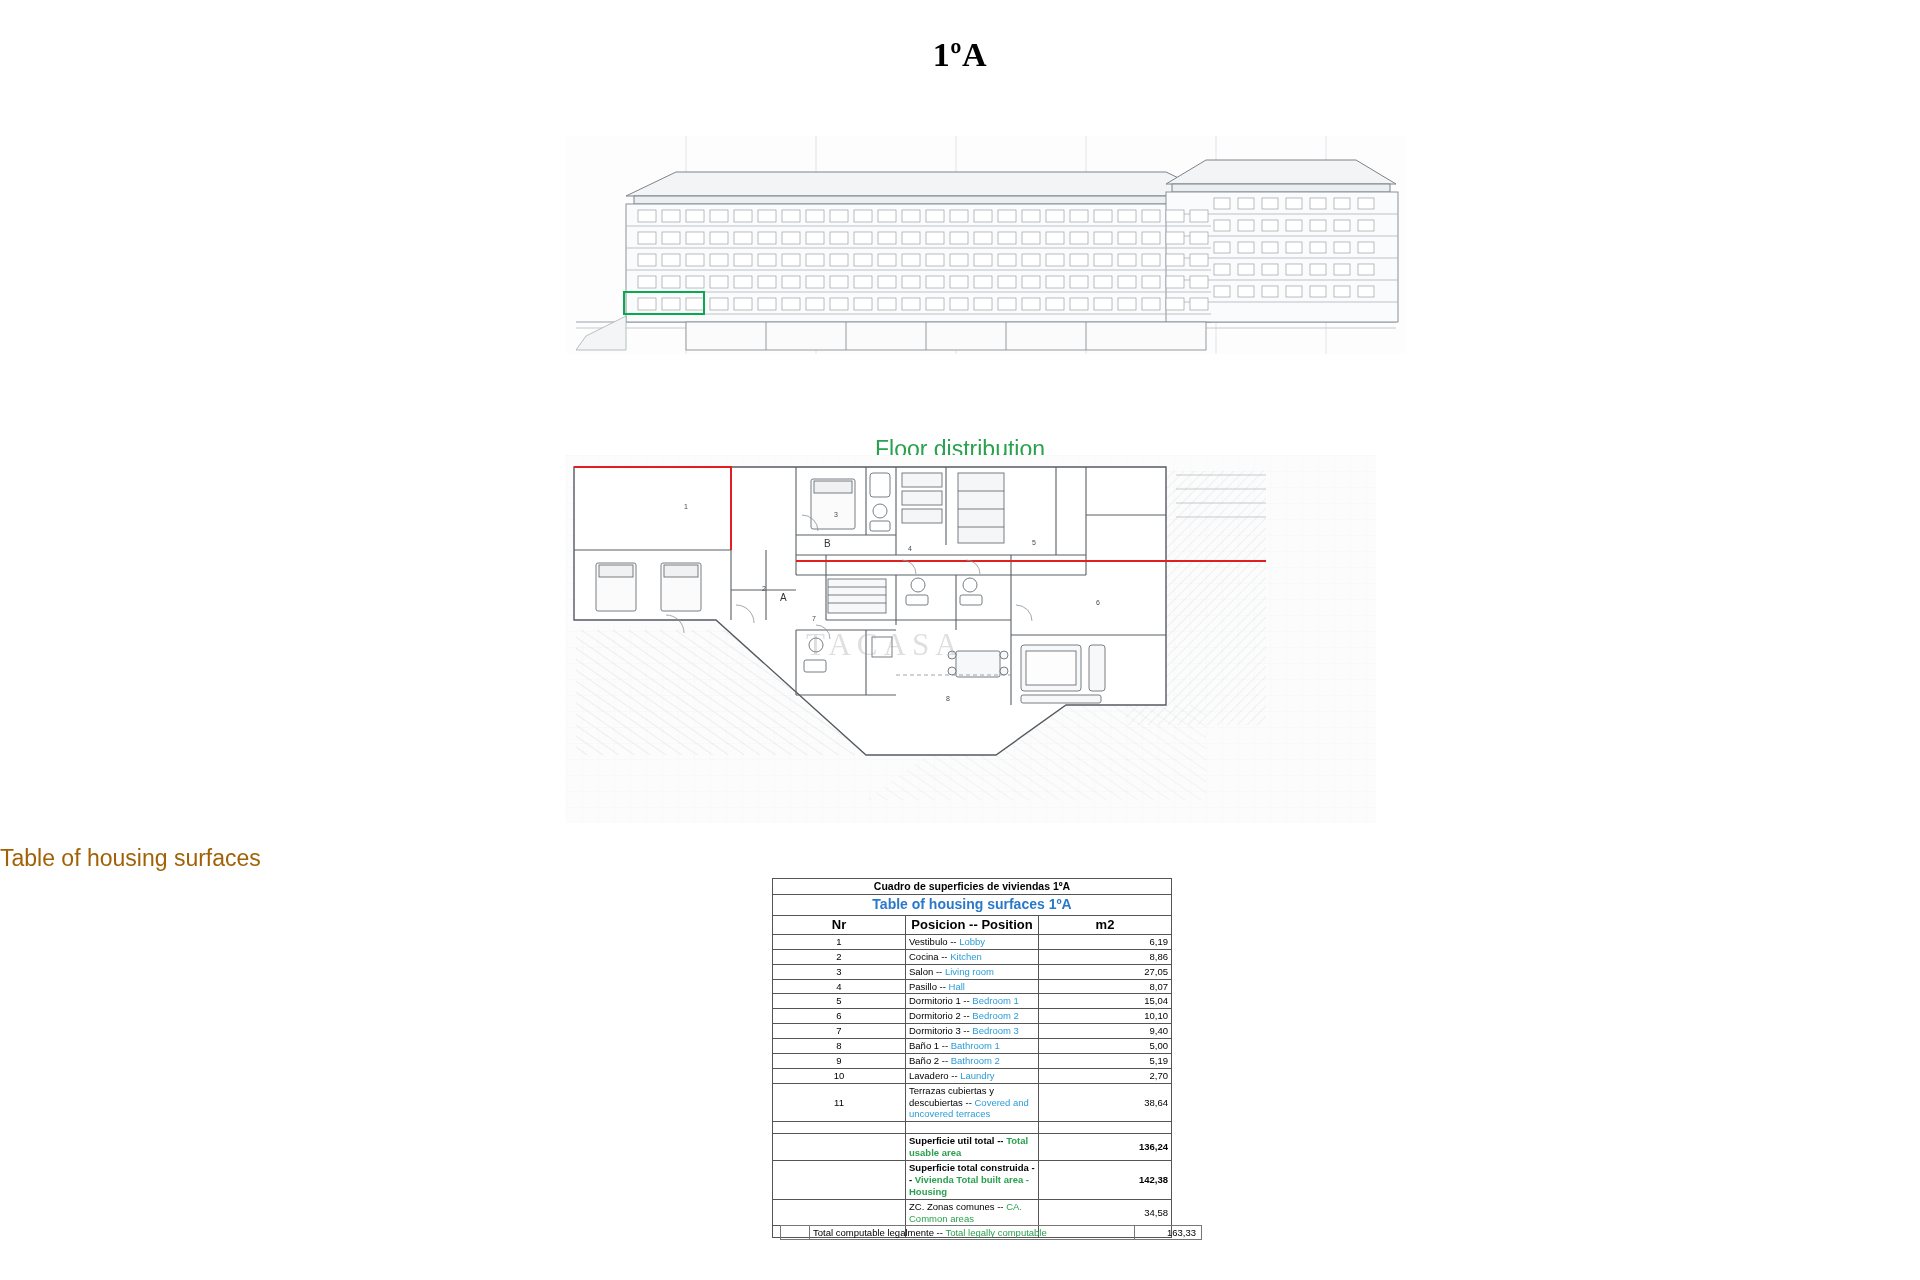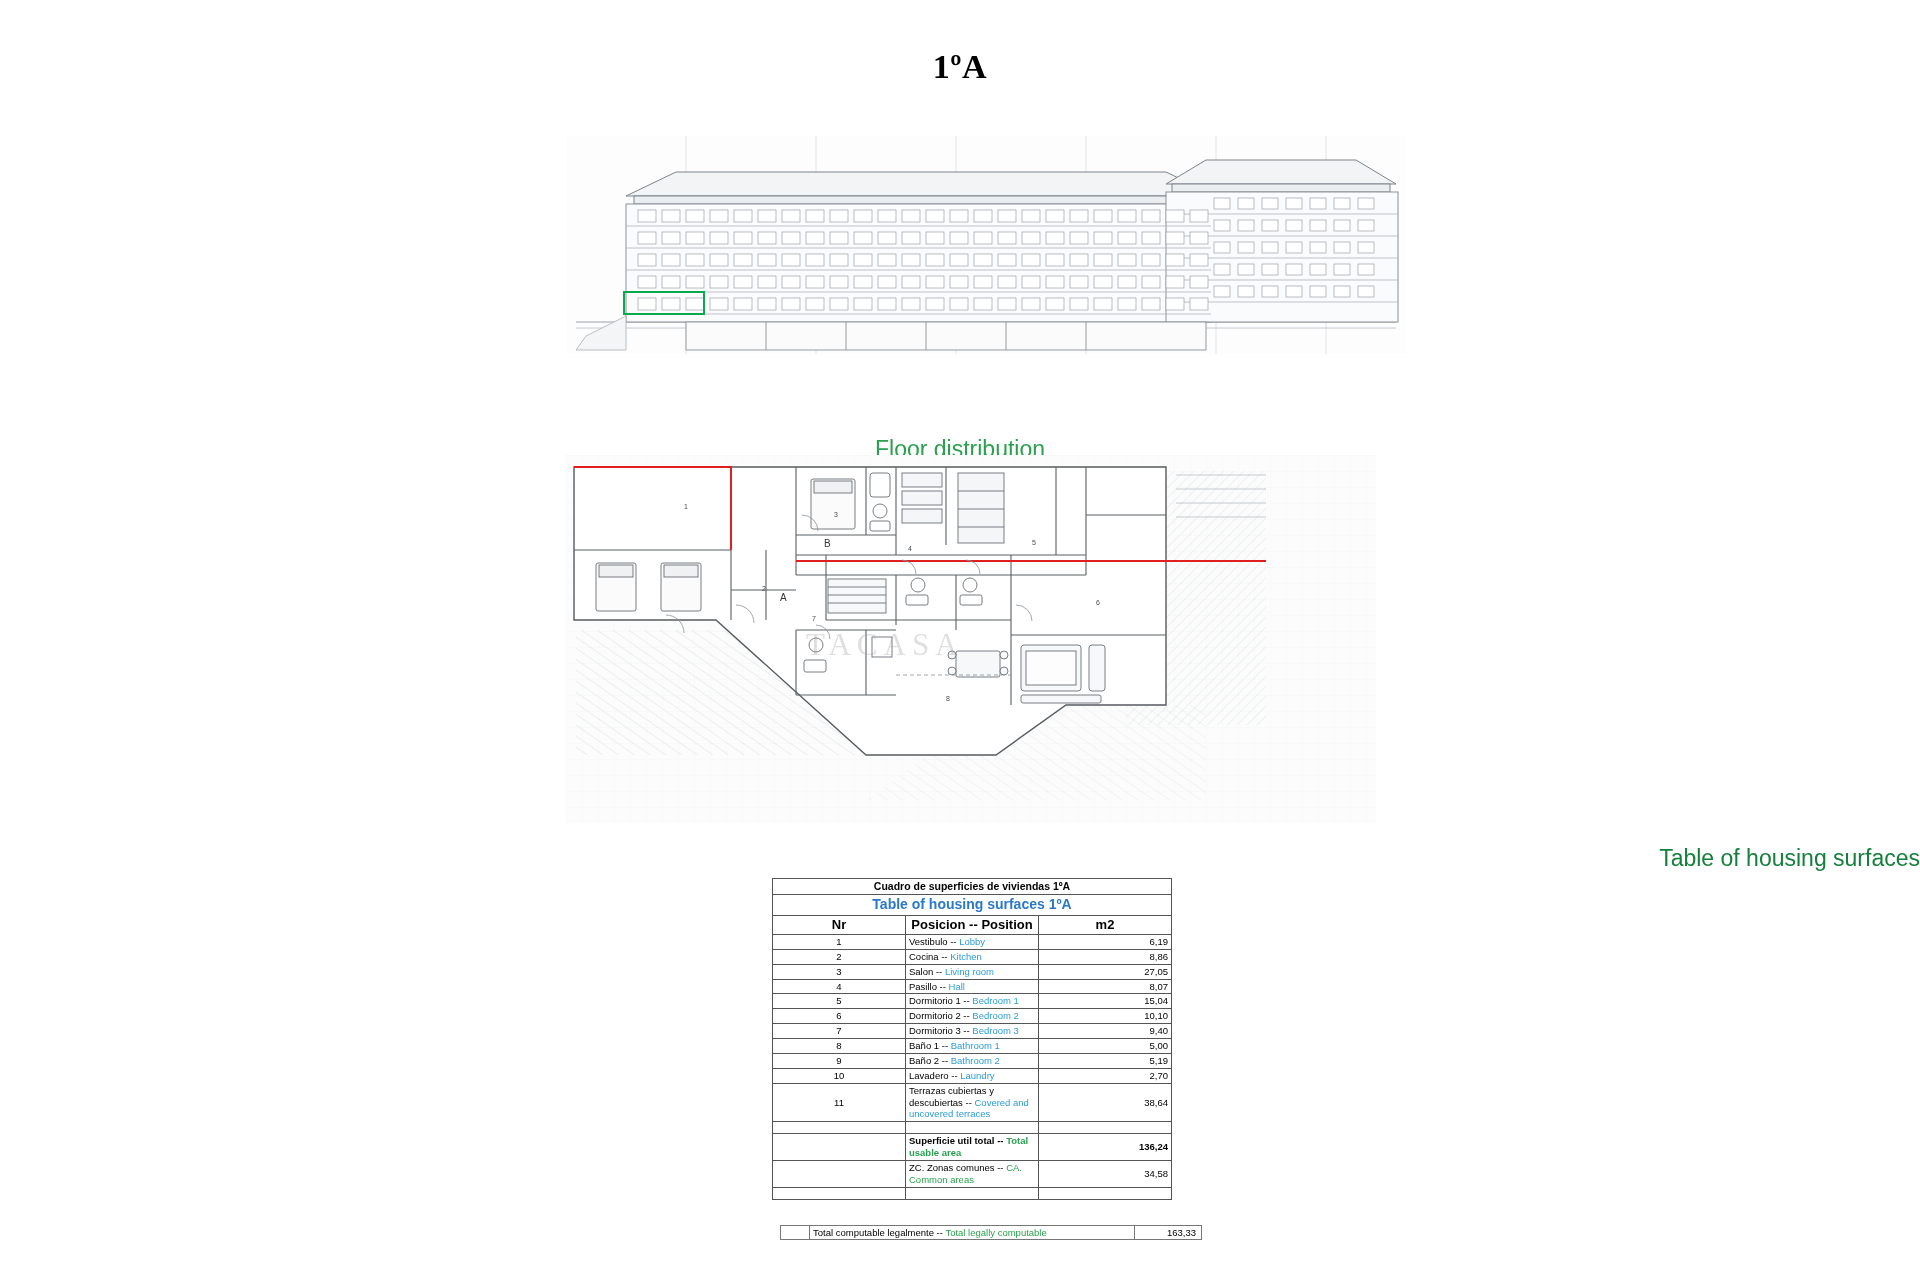--- a/index.html
+++ b/index.html
@@ -11,21 +11,21 @@
     width: 1920px;
     height: 1280px;
     font-family: "Liberation Sans", sans-serif;
     position: relative;
     overflow: hidden;
   }
 
   
   .page-title {
     position: absolute;
-    top: 48px;
+    top: 36px;
     left: 0;
     width: 1920px;
     text-align: center;
     font-family: "Liberation Serif", serif;
     font-weight: bold;
     font-size: 34px;
     color: #000;
     letter-spacing: 0.5px;
   }
 
@@ -74,23 +74,23 @@
     color: rgba(150,150,150,0.30);
     pointer-events: none;
   }
 
   
   .table-caption {
     position: absolute;
     top: 845px;
     left: 0;
     width: 1920px;
-    text-align: right;
+    text-align: left;
     font-size: 23px;
-    color: #15803d;
+    color: #a16207;
   }
 
   
   .table-wrap {
     position: absolute;
     left: 772px;
     top: 878px;
     width: 400px;
   }
   table.surfaces {
@@ -616,20 +616,25 @@
           <td></td>
           <td></td>
           <td></td>
         </tr>
 
       <tr class="row-total">
         <td class="col-nr"></td>
         <td class="col-pos"><span>Superficie util total --</span> <span class="en-green">Total usable area</span></td>
         <td class="col-m2">136,24</td>
       </tr>
+      <tr class="row-total">
+        <td class="col-nr"></td>
+        <td class="col-pos"><span>Superficie total construida --</span> <span class="en-green">Vivienda Total built area - Housing</span></td>
+        <td class="col-m2">142,38</td>
+      </tr>
       <tr>
         <td class="col-nr"></td>
         <td class="col-pos"><span>ZC. Zonas comunes  --</span> <span class="en-green">CA. Common areas</span></td>
         <td class="col-m2">34,58</td>
       </tr>
 
       <tr class="spacer">
           <td></td>
           <td></td>
           <td></td>

